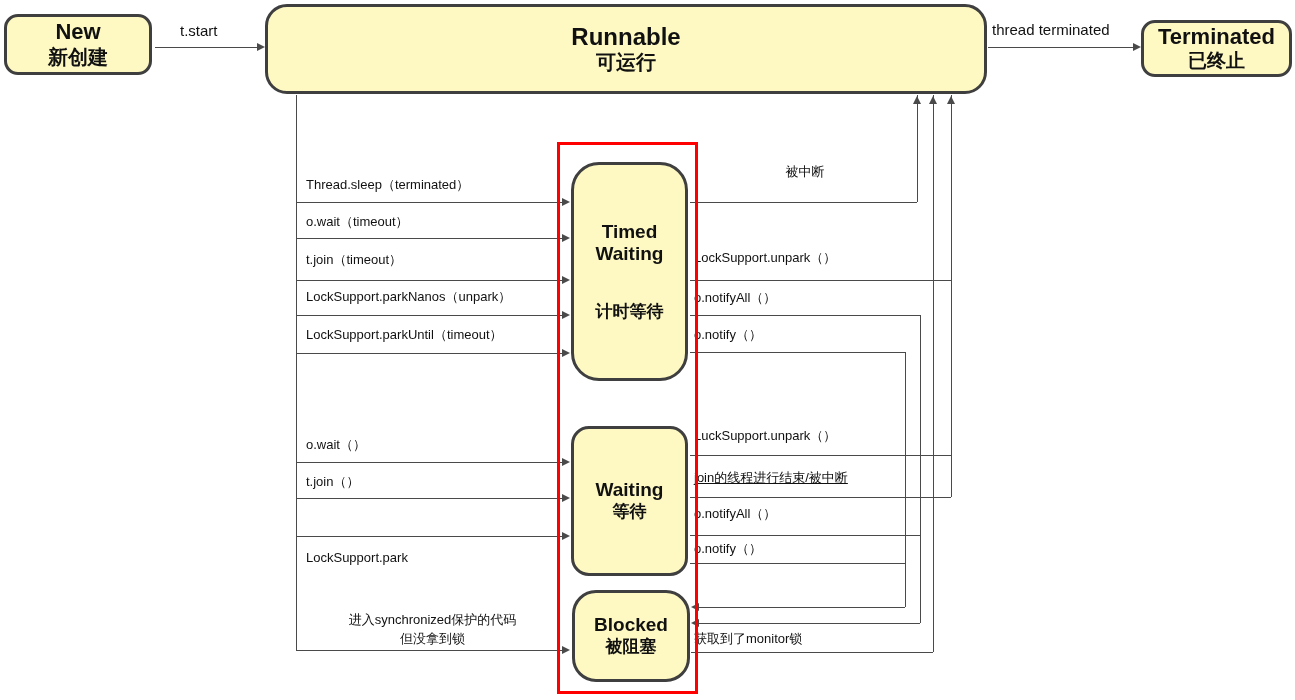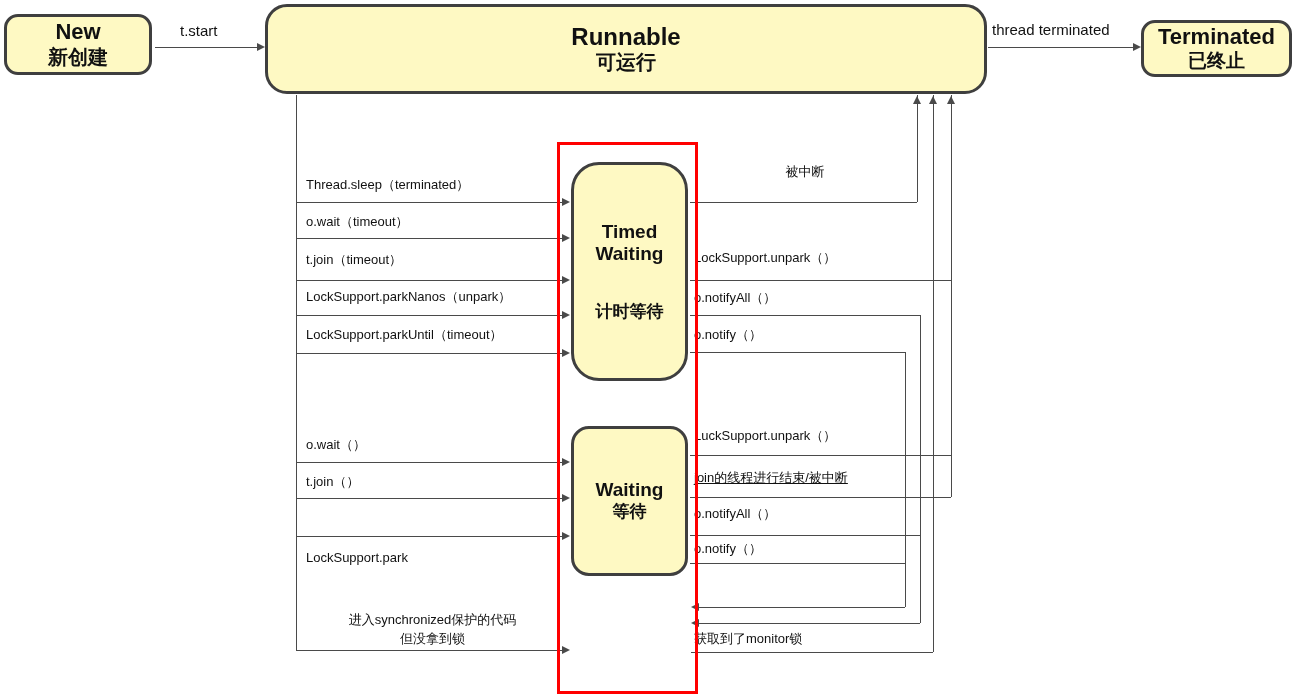--- a/index.html
+++ b/index.html
@@ -47,20 +47,24 @@
   <div class="box" style="left:571px;top:162px;width:117px;height:219px;border-radius:28px;padding-top:56px;justify-content:flex-start;">
     <span class="en" style="font-size:19px;">Timed Waiting</span>
     <span class="zh" style="font-size:17px;margin-top:36px;">计时等待</span>
   </div>
 
   <div class="box" style="left:571px;top:426px;width:117px;height:150px;border-radius:18px;">
     <span class="en" style="font-size:19px;">Waiting</span>
     <span class="zh" style="font-size:17px;">等待</span>
   </div>
 
+  <div class="box" style="left:572px;top:590px;width:118px;height:92px;border-radius:24px;">
+    <span class="en" style="font-size:19px;">Blocked</span>
+    <span class="zh" style="font-size:17px;">被阻塞</span>
+  </div>
 
   <div id="red-rect" style="left:557px;top:142px;width:141px;height:552px;"></div>
 
   <div class="hl" style="left:155px;top:47px;width:102px;"></div>
   <div class="ar" style="left:257px;top:43px;"></div>
   <div class="blbl" style="left:180px;top:22px;">t.start</div>
 
   <div class="hl" style="left:988px;top:47px;width:145px;"></div>
   <div class="ar" style="left:1133px;top:43px;"></div>
   <div class="blbl" style="left:992px;top:21px;">thread terminated</div>

